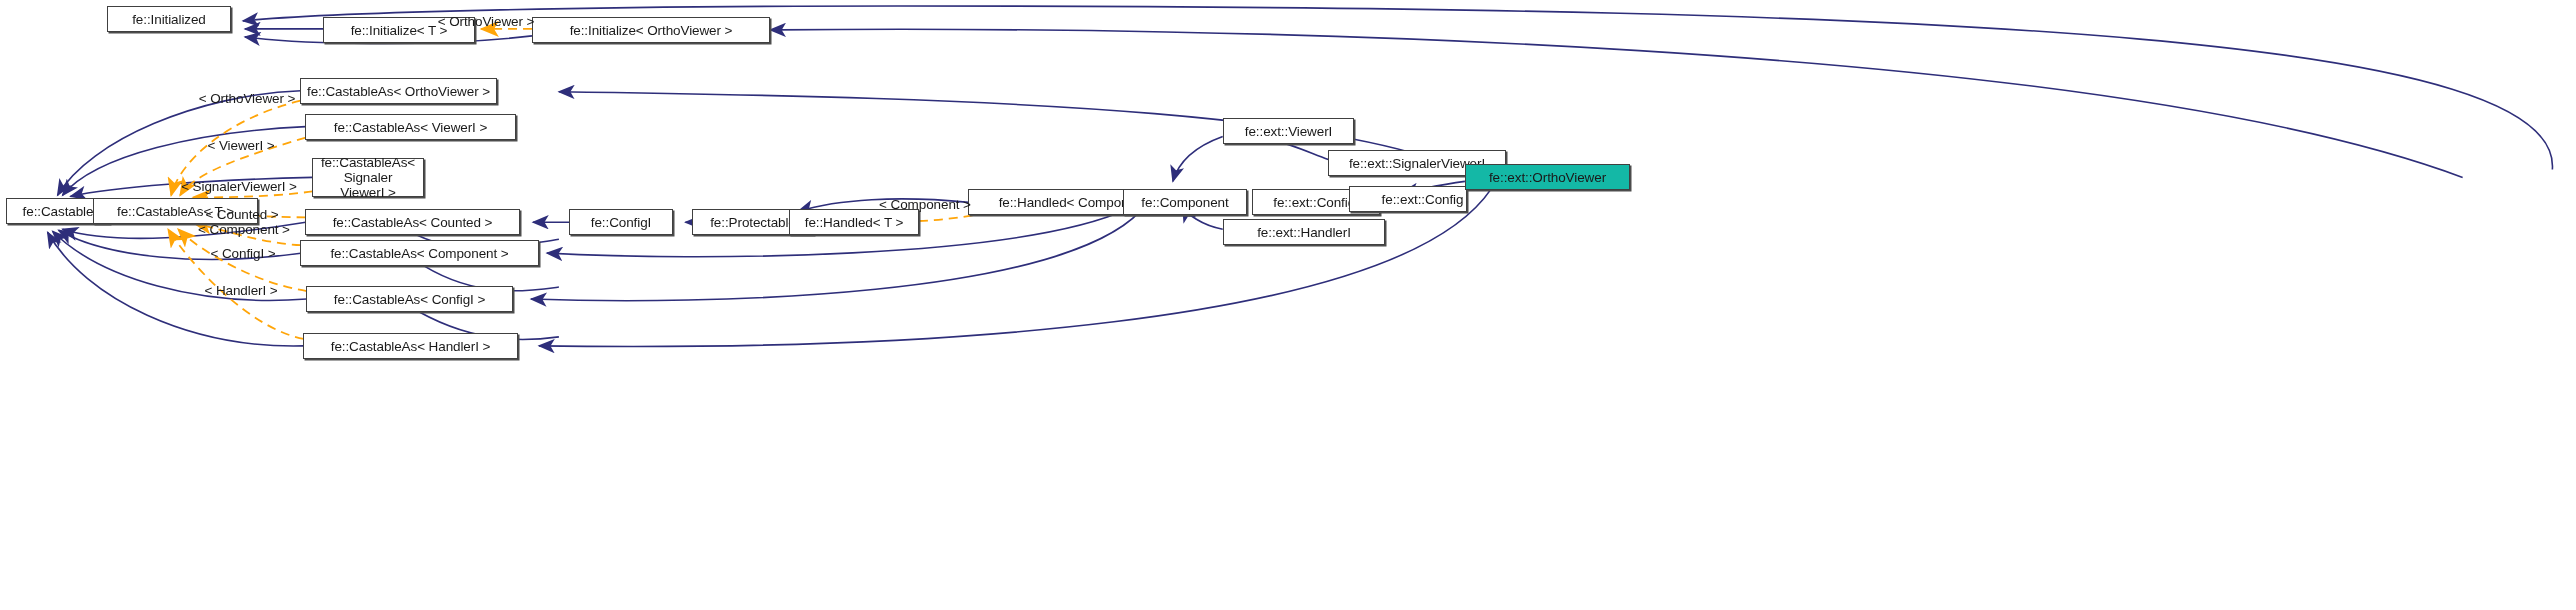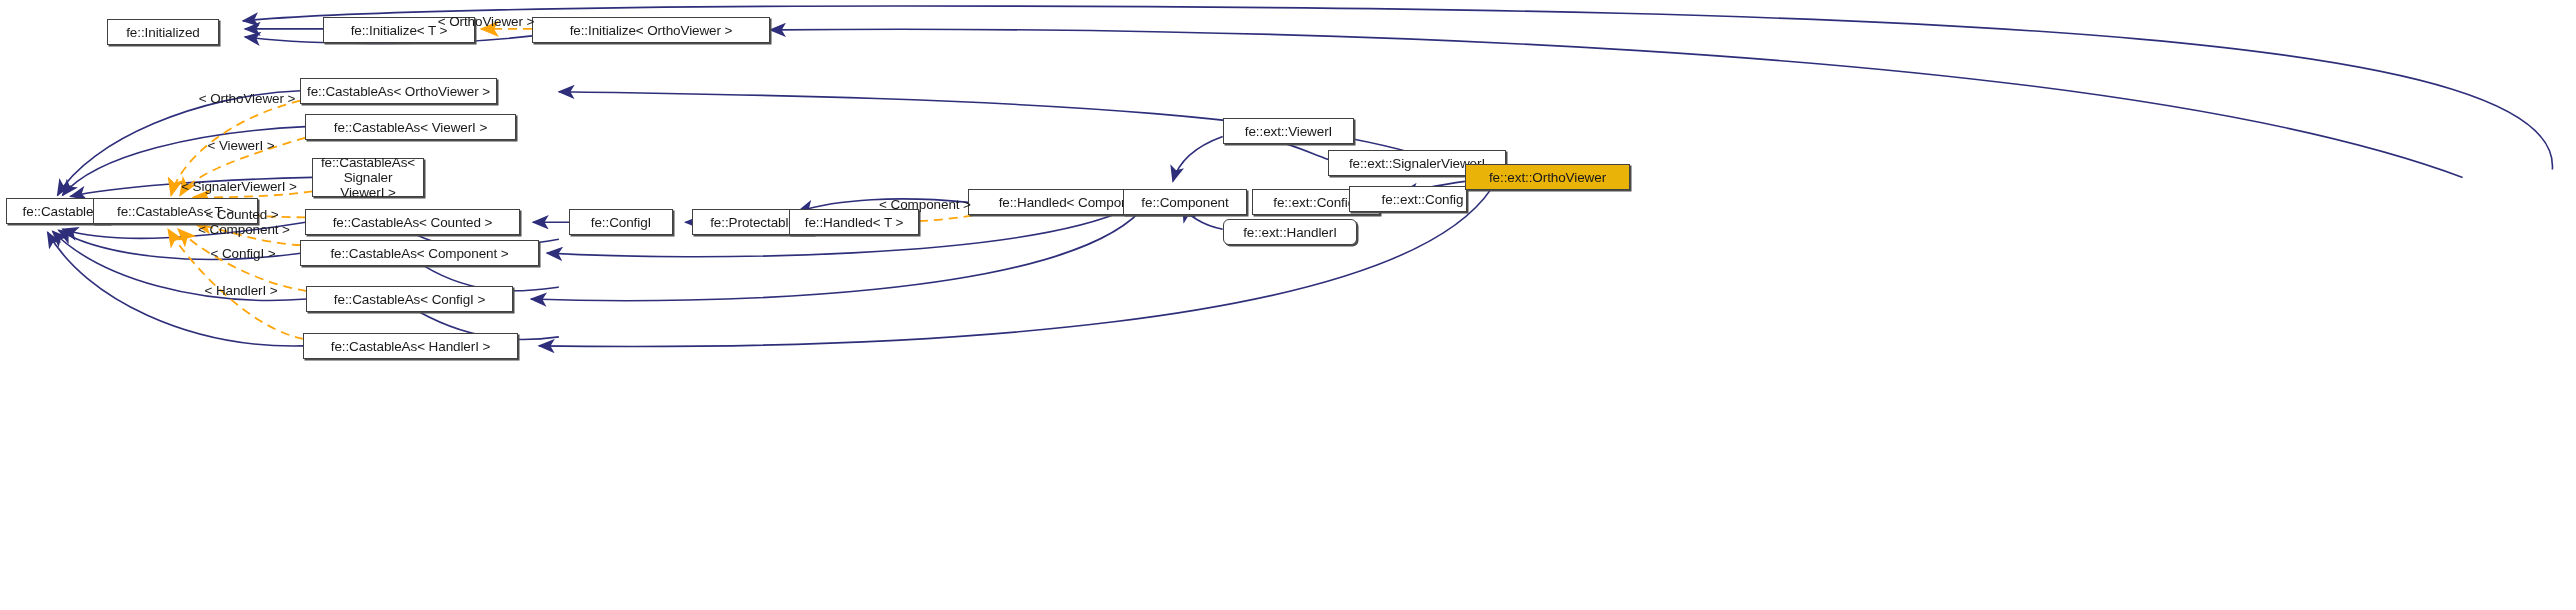--- a/index.html
+++ b/index.html
@@ -41,21 +41,21 @@
     text-align: center;
     display: flex;
     align-items: center;
     justify-content: center;
     white-space: pre-line;
     box-shadow: 1.5px 1.5px 0 0 #4d4d4d;
     padding: 0 3px;
     letter-spacing: -0.1px;
   }
   .node.highlight {
-    background: #eab308;
+    background: #14b8a6;
   }
   .edge-label {
     position: absolute;
     font-size: 13.5px;
     line-height: 14px;
     color: #1a1a1a;
     white-space: nowrap;
     transform: translate(-50%, -50%);
     letter-spacing: -0.1px;
   }
@@ -164,21 +164,21 @@
 
       <path class="usage-edge" marker-end="url(#arrow-use)" d="M307,292 C255,284 200,252 178,230"></path>
 
       <path class="usage-edge" marker-end="url(#arrow-use)" d="M304,340 C250,330 190,265 168,230"></path>
 
       <path class="usage-edge" marker-end="url(#arrow-use)" d="M975,216 C930,224 890,222 874,222"></path>
     </g>
   </svg>
 
   <div id="node-layer">
-      <div class="node" style="left: 107px; top: 19px; width: 112px; height: 26px;">fe::Initialized</div>
+      <div class="node" style="left: 107px; top: 6px; width: 124px; height: 26px;">fe::Initialized</div>
       <div class="node" style="left: 323px; top: 17px; width: 152px; height: 26px;">fe::Initialize&lt; T &gt;</div>
       <div class="node" style="left: 532px; top: 17px; width: 238px; height: 26px; text-align: right;">fe::Initialize&lt; OrthoViewer &gt;</div>
       <div class="node" style="left: 6px; top: 198px; width: 104px; height: 26px;">fe::Castable</div>
       <div class="node" style="left: 93px; top: 198px; width: 165px; height: 26px;">fe::CastableAs&lt; T &gt;</div>
       <div class="node" style="left: 300px; top: 78px; width: 197px; height: 26px;">fe::CastableAs&lt; OrthoViewer &gt;</div>
       <div class="node" style="left: 305px; top: 114px; width: 211px; height: 26px;">fe::CastableAs&lt; ViewerI &gt;</div>
       <div class="node" style="left: 312px; top: 158px; width: 112px; height: 39px;">fe::CastableAs&lt; Signaler
 ViewerI &gt;</div>
       <div class="node" style="left: 305px; top: 209px; width: 215px; height: 26px; text-align: right;">fe::CastableAs&lt; Counted &gt;</div>
       <div class="node" style="left: 300px; top: 240px; width: 239px; height: 26px;">fe::CastableAs&lt; Component &gt;</div>
@@ -186,21 +186,21 @@
       <div class="node" style="left: 303px; top: 333px; width: 215px; height: 26px;">fe::CastableAs&lt; HandlerI &gt;</div>
       <div class="node" style="left: 569px; top: 209px; width: 104px; height: 26px;">fe::ConfigI</div>
       <div class="node" style="left: 692px; top: 209px; width: 122px; height: 26px;">fe::Protectable</div>
       <div class="node" style="left: 789px; top: 209px; width: 130px; height: 26px;">fe::Handled&lt; T &gt;</div>
       <div class="node" style="left: 968px; top: 189px; width: 221px; height: 26px;">fe::Handled&lt; Component &gt;</div>
       <div class="node" style="left: 1123px; top: 189px; width: 124px; height: 26px;">fe::Component</div>
       <div class="node" style="left: 1223px; top: 118px; width: 131px; height: 26px;">fe::ext::ViewerI</div>
       <div class="node" style="left: 1328px; top: 150px; width: 178px; height: 26px;">fe::ext::SignalerViewerI</div>
       <div class="node" style="left: 1252px; top: 189px; width: 128px; height: 26px;">fe::ext::ConfigI</div>
       <div class="node" style="left: 1349px; top: 186px; width: 118px; height: 26px; padding-left: 32px;">fe::ext::Config</div>
-      <div class="node" style="left: 1223px; top: 219px; width: 134px; height: 26px; border-radius: 6px;">fe::ext::HandlerI</div>
+      <div class="node" style="left: 1223px; top: 219px; width: 162px; height: 26px;">fe::ext::HandlerI</div>
       <div class="node highlight" style="left: 1465px; top: 164px; width: 165px; height: 26px;">fe::ext::OrthoViewer</div>
     </div>
   <div id="label-layer" style="position:absolute;left:0;top:0;width:2572px;height:610px;">
       <div class="edge-label" style="left: 486px; top: 22px;">&lt; OrthoViewer &gt;</div>
       <div class="edge-label" style="left: 247px; top: 99px;">&lt; OrthoViewer &gt;</div>
       <div class="edge-label" style="left: 241px; top: 146px;">&lt; ViewerI &gt;</div>
       <div class="edge-label" style="left: 239px; top: 187px;">&lt; SignalerViewerI &gt;</div>
       <div class="edge-label" style="left: 242px; top: 215px;">&lt; Counted &gt;</div>
       <div class="edge-label" style="left: 244px; top: 230px;">&lt; Component &gt;</div>
       <div class="edge-label" style="left: 243px; top: 254px;">&lt; ConfigI &gt;</div>

